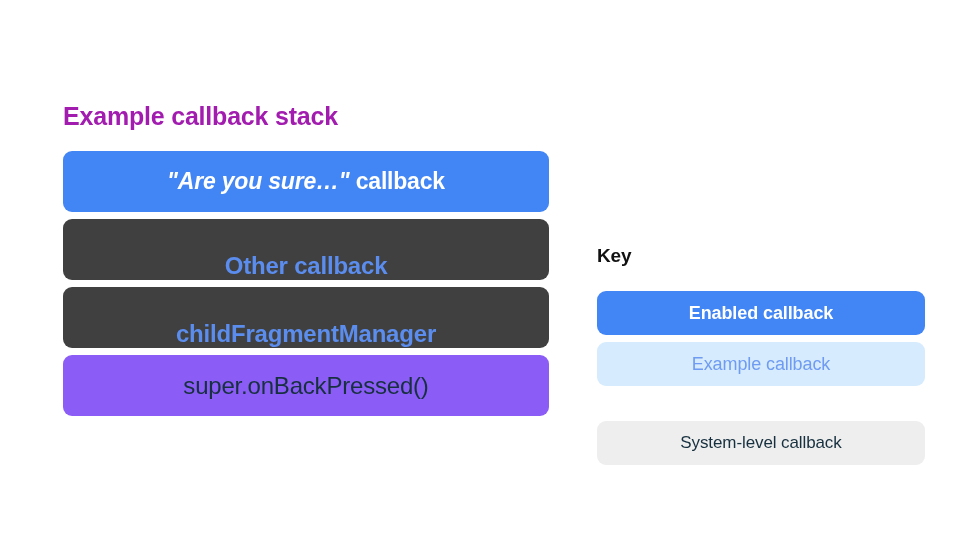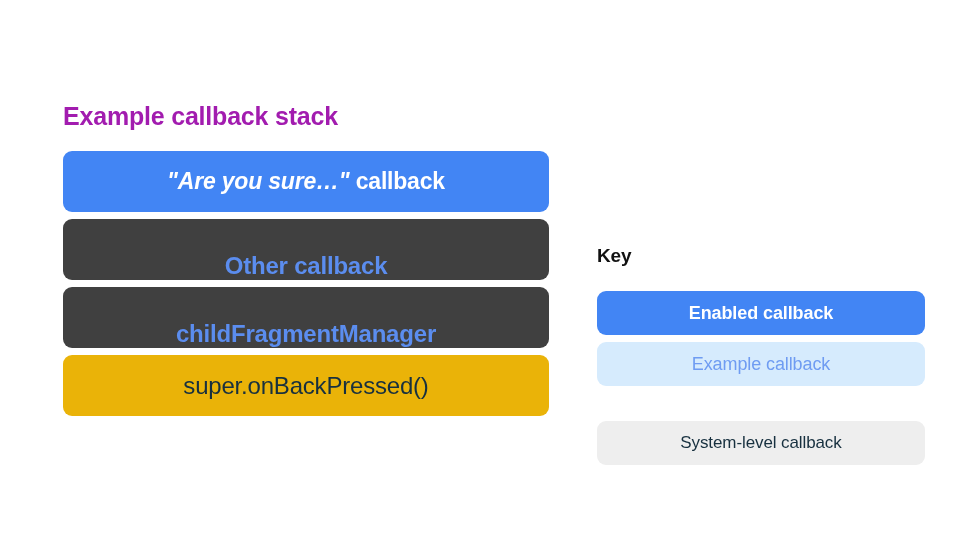--- a/index.html
+++ b/index.html
@@ -66,21 +66,21 @@
   }
   .bar.disabled {
     background: #404040;
     color: #5b8def;
     font-weight: 700;
     font-size: 24px;
     letter-spacing: -0.2px;
     align-items: flex-end;
   }
   .bar.system {
-    background: #eab308;
+    background: #8b5cf6;
     color: #17303f;
     font-weight: 400;
     font-size: 24px;
     letter-spacing: -0.2px;
   }
 
   .quoted {
     font-style: italic;
     font-weight: 700;
   }

